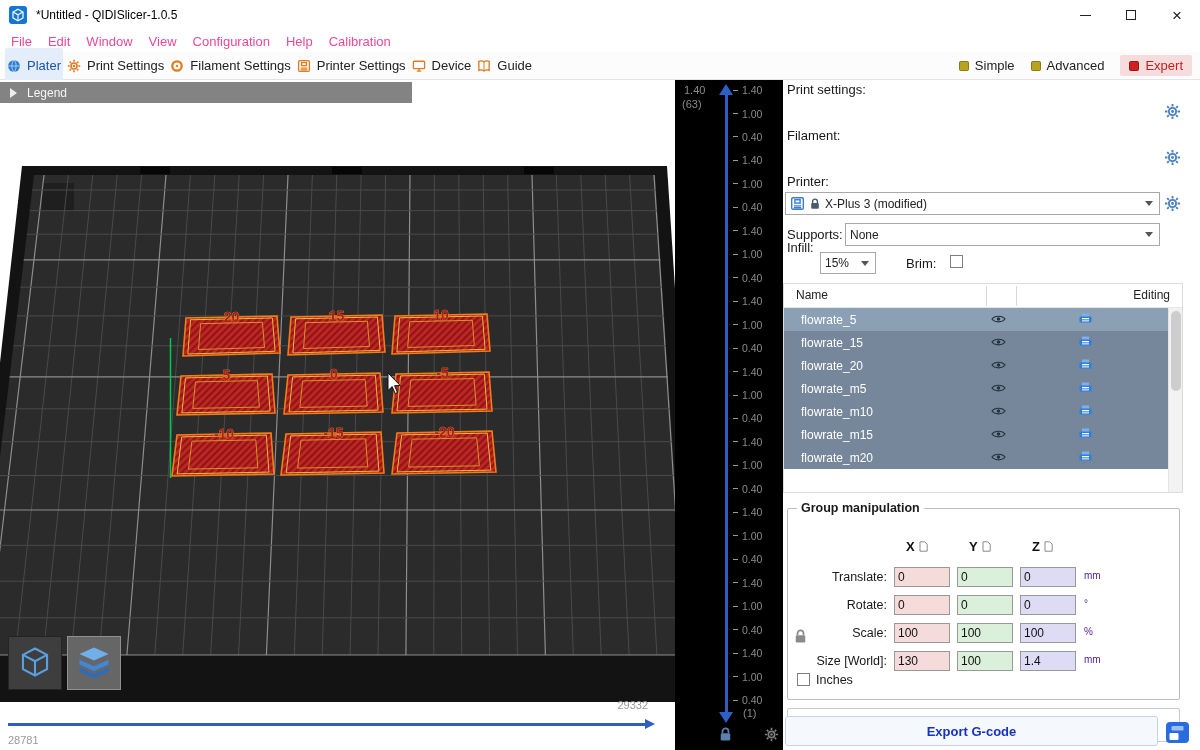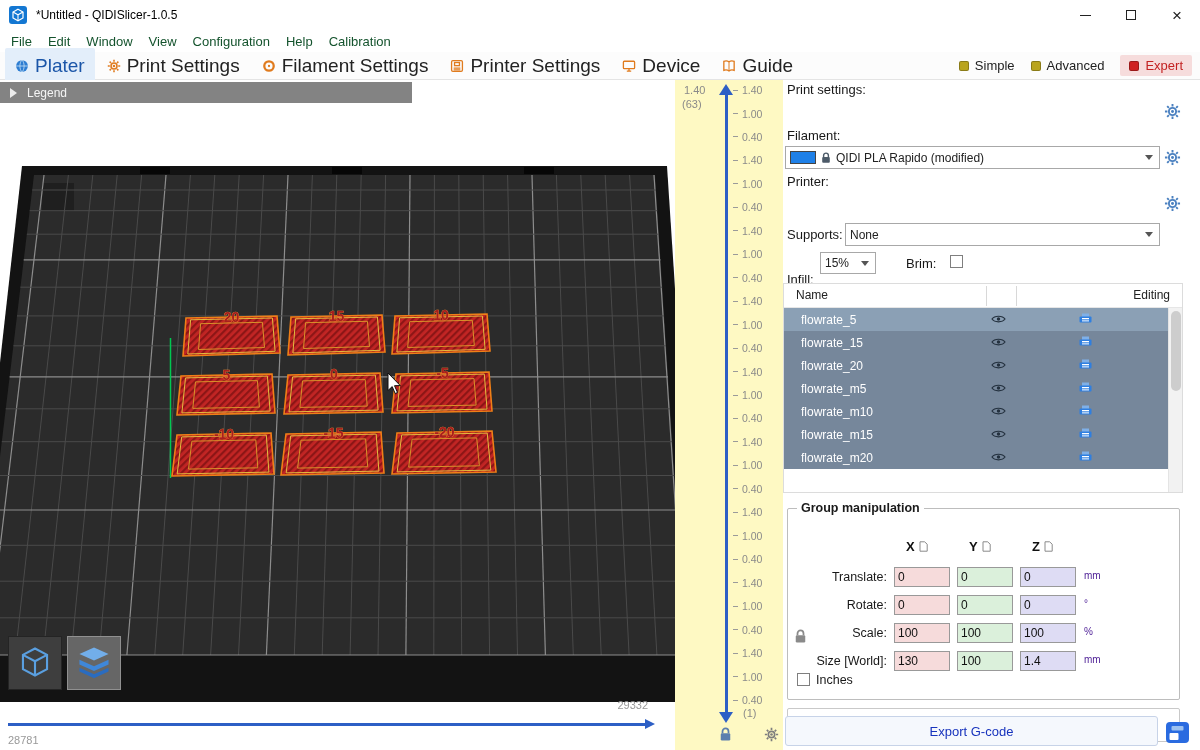--- a/index.html
+++ b/index.html
@@ -7,44 +7,44 @@
 body{font-family:"Liberation Sans","DejaVu Sans",sans-serif;font-size:12px;color:#1a1a1a;background:#fff}
 .titlebar{height:30px;display:flex;align-items:center;background:#fff}
 .app-icon{margin-left:9px;display:flex}
 .title-text{margin-left:9px;font-size:12px;color:#000}
 .win-controls{margin-left:auto;display:flex;height:100%}
 .win-btn{width:46px;height:100%;display:flex;align-items:center;justify-content:center}
 .glyph-min{width:11px;height:1px;background:#222}
 .glyph-max{width:10px;height:10px;border:1px solid #222}
 .glyph-close{font-size:17px;color:#222;line-height:1}
 .menubar{height:22px;display:flex;align-items:center;background:#fff;padding-left:3px}
-.menu-item{padding:0 8px;font-size:13px;color:#14532d}
+.menu-item{padding:0 8px;font-size:13px;color:#ec4899}
 .tabbar{height:28px;display:flex;align-items:center;background:#fcfcfc;border-bottom:1px solid #e4e4e4;padding-left:5px}
 .tabs{display:flex;align-items:center;height:100%}
-.tab{display:flex;align-items:center;gap:6px;padding:0 10px;height:36px;font-size:19px;color:#222;border-radius:2px;margin-right:2px}
+.tab{display:flex;align-items:center;gap:6px;padding:0 2px;height:36px;font-size:13px;color:#222;border-radius:2px;margin-right:2px}
 .tab.active{background:#e3eefa;color:#1a55a8}
 .tab-ic{display:flex}
 .modes{margin-left:auto;display:flex;align-items:center;gap:16px;padding-right:8px;height:100%}
 .mode{display:flex;align-items:center;gap:6px;font-size:13px;color:#222}
 .mode.active{background:#f6dcdc;color:#c32222;padding:3px 9px;border-radius:2px}
 .mode-dot{width:10px;height:10px;border-radius:2px;border:1px solid rgba(0,0,0,.25)}
 .main{display:flex;height:670px}
 .viewport{position:relative;width:675px;height:670px;background:#fff;overflow:hidden}
 #scene{position:absolute;left:0;top:0}
 .legend{position:absolute;left:0;top:2px;width:412px;height:21px;background:rgba(120,120,120,.92);display:flex;align-items:center;gap:10px;padding-left:10px;color:#f5f5f5;font-size:12px}
 .legend-arrow{width:0;height:0;border-top:5px solid transparent;border-bottom:5px solid transparent;border-left:7px solid #ececec}
 .view-buttons{position:absolute;left:8px;top:556px;display:flex;gap:5px}
 .vbtn{width:54px;height:54px;background:#3e3e3e;border:1px solid #242424;display:flex;align-items:center;justify-content:center}
 .vbtn.active{background:#666;border-color:#909090}
 .move-max{position:absolute;left:558px;top:619px;width:90px;text-align:right;color:#999;font-size:11px}
 .hslider{position:absolute;left:8px;top:639px;width:652px;height:12px}
 .hline{position:absolute;left:0;top:4px;width:638px;height:3px;background:#2d5fc5}
 .harrow{position:absolute;left:637px;top:0;width:0;height:0;border-top:5.5px solid transparent;border-bottom:5.5px solid transparent;border-left:10px solid #2d5fc5}
 .move-cur{position:absolute;left:8px;top:654px;color:#999;font-size:11px}
-.layer-col{position:relative;width:108px;height:670px;background:#fef9c3}
+.layer-col{position:relative;width:108px;height:670px;background:#000000}
 .ls-top-value{position:absolute;left:9px;top:4px;font-size:11px;color:#8a8a8a}
 .ls-top-layer{position:absolute;left:7px;top:18px;font-size:11px;color:#8a8a8a}
 .ls-line{position:absolute;left:50px;top:15px;width:3px;height:617px;background:#2d5fc5}
 .ls-arrow-up{position:absolute;left:44px;top:4px;width:0;height:0;border-left:7.5px solid transparent;border-right:7.5px solid transparent;border-bottom:11px solid #2d5fc5}
 .ls-arrow-down{position:absolute;left:44px;top:632px;width:0;height:0;border-left:7.5px solid transparent;border-right:7.5px solid transparent;border-top:11px solid #2d5fc5}
 .ls-ticks{position:absolute;left:58px;top:0;width:50px;height:648px}
 .tick{position:absolute;left:0;display:flex;align-items:center;gap:4px;transform:translateY(-50%)}
 .tick-dash{width:5px;height:1px;background:#9a9a9a}
 .tick-label{font-size:10.5px;color:#8a8a8a}
 .ls-bottom-layer{position:absolute;left:68px;top:627px;font-size:11px;color:#8a8a8a}
@@ -76,21 +76,21 @@
 .groupbox{position:absolute;left:4px;top:428px;width:393px;height:192px;border:1px solid #bdbdbd;border-radius:2px}
 .groupbox-legend{position:absolute;top:-8px;left:9px;background:#fff;padding:0 4px;font-size:12.5px;font-weight:700;color:#1a1a1a}
 .axis-h{position:absolute;top:30px;display:flex;align-items:center;gap:4px;font-weight:700;font-size:13px;color:#111}
 .gm-label{position:absolute;left:0;width:99px;text-align:right;font-size:12.5px;color:#181818}
 .gm-input{position:absolute;width:56px;height:20px;border:1px solid #999;font-size:12px;padding:0 3px;font-family:inherit;color:#111}
 .gm-unit{position:absolute;left:296px;font-size:10px;color:#4c1d95}
 .gm-lock{position:absolute;left:6px;top:120px;display:flex}
 .chk{position:absolute;width:13px;height:13px;border:1px solid #7f7f7f;background:#fff}
 .chk-label{position:absolute;font-size:12.5px;color:#181818}
 .partialbox{position:absolute;left:4px;top:628px;width:393px;height:34px;border:1px solid #c9c9c9;border-radius:2px}
-.export-btn{position:absolute;left:2px;top:636px;width:373px;height:30px;background:#f5f8fd;border:1px solid #c7d3e8;border-radius:3px;display:flex;align-items:center;justify-content:center;font-size:13px;font-weight:400;color:#1733bd}
+.export-btn{position:absolute;left:2px;top:636px;width:373px;height:30px;background:#f5f8fd;border:1px solid #c7d3e8;border-radius:3px;display:flex;align-items:center;justify-content:center;font-size:13px;font-weight:700;color:#1733bd}
 .send-icon{position:absolute;left:382px;top:641px;display:flex}
 </style>
 </head>
 <body>
 
 <div class="titlebar">
   <span class="app-icon">
       <svg width="18" height="18" viewBox="0 0 18 18">
         <rect width="18" height="18" rx="3" fill="#1377d2"></rect>
         <path d="M9 3.2 14 6v6L9 14.8 4 12V6z" fill="none" stroke="#fff" stroke-width="1.2"></path>
@@ -485,59 +485,67 @@
         <svg width="17" height="17" viewBox="0 0 16 16">
           <g stroke="#4a80c0" stroke-width="1.8" fill="none">
             <circle cx="8" cy="8" r="3.4"></circle>
             <path d="M8 .9v2.3M8 12.8v2.3M.9 8h2.3M12.8 8h2.3M3 3l1.6 1.6M11.4 11.4 13 13M13 3l-1.6 1.6M4.6 11.4 3 13"></path>
           </g>
           <circle cx="8" cy="8" r="1.4" fill="#4a80c0"></circle>
         </svg>
       </span>
 
     <div class="sb-label" style="top:48px">Filament:</div>
-    <div class="combo" style="left:2px;top:66px;width:375px;height:23px">
-      <span class="lead-swatch" style="background: rgb(30, 128, 232);"></span>
-      <span class="combo-lock">
-          <svg width="10" height="12" viewBox="0 0 10 12">
-            <path d="M2.6 5V3.5a2.4 2.4 0 014.8 0V5" fill="none" stroke="#4c5a68" stroke-width="1.4"></path>
-            <rect x="1.2" y="5" width="7.6" height="5.8" rx="1" fill="#4c5a68"></rect>
-          </svg>
-        </span>
-      <span class="combo-text">QIDI PLA Rapido (modified)</span>
-      <span class="combo-arrow"></span>
-    </div>
     <span class="gear-btn" style="top:69px">
         <svg width="17" height="17" viewBox="0 0 16 16">
           <g stroke="#4a80c0" stroke-width="1.8" fill="none">
             <circle cx="8" cy="8" r="3.4"></circle>
             <path d="M8 .9v2.3M8 12.8v2.3M.9 8h2.3M12.8 8h2.3M3 3l1.6 1.6M11.4 11.4 13 13M13 3l-1.6 1.6M4.6 11.4 3 13"></path>
           </g>
           <circle cx="8" cy="8" r="1.4" fill="#4a80c0"></circle>
         </svg>
       </span>
 
     <div class="sb-label" style="top:94px">Printer:</div>
+    <div class="combo" style="left:2px;top:112px;width:375px;height:23px">
+      <span class="lead-ic">
+          <svg width="15" height="15" viewBox="0 0 16 16">
+            <g fill="none" stroke="#3a7bd0" stroke-width="1.5">
+              <rect x="1.8" y="1.8" width="12.4" height="12.4" rx="1.5"></rect>
+              <path d="M4.2 10.5h7.6M4.2 12.5h7.6"></path>
+              <rect x="5.2" y="4" width="5.6" height="3.6"></rect>
+            </g>
+          </svg>
+        </span>
+      <span class="combo-lock">
+          <svg width="10" height="12" viewBox="0 0 10 12">
+            <path d="M2.6 5V3.5a2.4 2.4 0 014.8 0V5" fill="none" stroke="#4c5a68" stroke-width="1.4"></path>
+            <rect x="1.2" y="5" width="7.6" height="5.8" rx="1" fill="#4c5a68"></rect>
+          </svg>
+        </span>
+      <span class="combo-text">X-Plus 3 (modified)</span>
+      <span class="combo-arrow"></span>
+    </div>
     <span class="gear-btn" style="top:115px">
         <svg width="17" height="17" viewBox="0 0 16 16">
           <g stroke="#4a80c0" stroke-width="1.8" fill="none">
             <circle cx="8" cy="8" r="3.4"></circle>
             <path d="M8 .9v2.3M8 12.8v2.3M.9 8h2.3M12.8 8h2.3M3 3l1.6 1.6M11.4 11.4 13 13M13 3l-1.6 1.6M4.6 11.4 3 13"></path>
           </g>
           <circle cx="8" cy="8" r="1.4" fill="#4a80c0"></circle>
         </svg>
       </span>
 
     <div class="sb-label" style="top:147px">Supports:</div>
     <div class="combo" style="left:62px;top:143px;width:315px;height:23px">
       <span class="combo-text">None</span>
       <span class="combo-arrow"></span>
     </div>
 
-    <div class="sb-label" style="top:192px">Infill:</div>
+    <div class="sb-label" style="top:160px">Infill:</div>
     <div class="combo" style="left:37px;top:172px;width:56px;height:22px">
       <span class="combo-text">15%</span>
       <span class="combo-arrow"></span>
     </div>
     <div class="sb-label" style="left:123px;top:176px">Brim:</div>
     <div class="chk" style="left:167px;top:175px"></div>
 
     <div class="objlist">
       <div class="objlist-header">
         <span class="col-name">Name</span>

